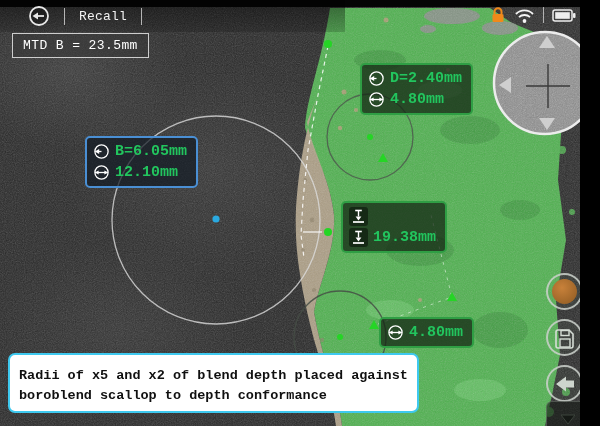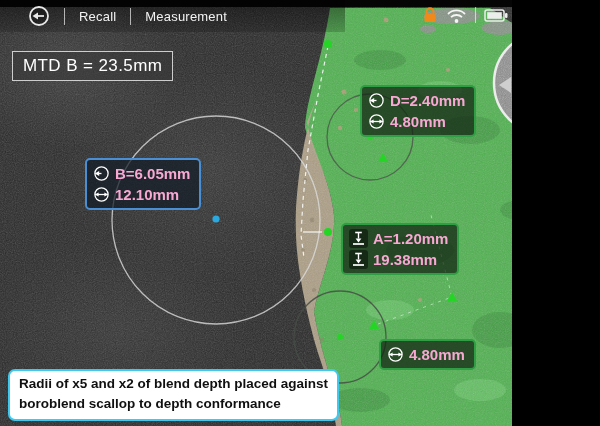--- a/index.html
+++ b/index.html
@@ -1,49 +1,49 @@
 <!DOCTYPE html>
 <html><head>
 <meta charset="utf-8">
 <style>
   html,body{margin:0;padding:0;background:#000;}
   .stage{
-    position:relative;width:512px;height:426px;overflow:hidden;
+    position:relative;width:580px;height:426px;overflow:hidden;
     background:#262626;
-    font-family:Liberation Sans, sans-serif;
+    font-family:Liberation Mono, monospace;
     -webkit-font-smoothing:antialiased;
   }
   .stage svg.bg{position:absolute;left:0;top:0;z-index:0;}
 
   
   .topbar{position:absolute;left:0;top:0;width:345px;height:32px;z-index:5;
     background:linear-gradient(to bottom, rgba(0,0,0,.45), rgba(0,0,0,.18));
     display:flex;align-items:center;gap:14px;padding-left:28px;box-sizing:border-box;}
   .topbar .sep{width:1px;height:17px;background:rgba(255,255,255,.65);}
   .topbar .menu-label{color:#f2f2f2;font-size:13px;letter-spacing:.2px;cursor:default;}
   .statusbar{position:absolute;right:4px;top:6px;z-index:5;display:flex;align-items:center;gap:8px;}
   .statusbar .sep{width:1px;height:16px;background:rgba(255,255,255,.6);}
 
   
-  .mtd{position:absolute;left:12px;top:51px;z-index:6;
+  .mtd{position:absolute;left:12px;top:33px;z-index:6;
     background:rgba(55,55,55,.55);border:1px solid rgba(255,255,255,.75);
-    color:#fff;font-size:17px;letter-spacing:.4px;padding:4px 10px;white-space:nowrap;}
+    color:#fff;font-size:13px;letter-spacing:.4px;padding:4px 10px;white-space:nowrap;}
 
   
   .mlabel{position:absolute;z-index:6;border-radius:5px;padding:3px 9px 3px 6px;
-    background:rgba(18,34,18,.72);border:2px solid #2f9e44;color:#f9a8d4;margin-top:22px;}
+    background:rgba(18,34,18,.72);border:2px solid #2f9e44;color:#22c55e;}
   .mlabel.active{border-color:#4a8fd4;background:rgba(20,28,38,.72);text-align:center;}
   .mrow{display:flex;align-items:center;gap:5px;height:21px;font-size:15px;font-weight:600;white-space:nowrap;}
   .chip{width:19px;height:19px;border-radius:3px;background:rgba(8,14,8,.55);
     display:flex;align-items:center;justify-content:center;}
 
   
   .note{position:absolute;left:8px;top:353px;z-index:7;background:#fff;
-    border:2px solid #3ec9ef;border-radius:7px;padding:3px 9px 5px 9px;
-    color:#101010;font-size:13.5px;font-weight:700;line-height:20px;white-space:nowrap;margin-top:16px;}
+    border:2px solid #3ec9ef;border-radius:7px;padding:11px 9px 5px 9px;
+    color:#101010;font-size:13.5px;font-weight:700;line-height:20px;white-space:nowrap;}
 
   
   .roundbtn{position:absolute;z-index:6;width:37px;height:37px;border-radius:50%;
     border:2px solid rgba(205,210,205,.85);box-sizing:border-box;
     display:flex;align-items:center;justify-content:center;background:rgba(120,150,120,.08);}
   .rec-dot{width:25px;height:25px;border-radius:50%;
     background:radial-gradient(circle at 40% 35%, #c8813a, #8d5a22);}
   .collapsebtn{position:absolute;left:546px;top:401px;z-index:6;width:42px;height:34px;
     border-radius:6px;background:rgba(22,26,22,.6);border:1px solid rgba(130,140,130,.45);
     display:flex;align-items:center;justify-content:center;}
@@ -179,21 +179,20 @@
     <span style="display:flex;">
       <svg width="22" height="22" viewBox="0 0 22 22">
         <circle cx="11" cy="11" r="9" fill="rgba(0,0,0,.25)" stroke="#e8e8e8" stroke-width="1.8"></circle>
         <line x1="16" y1="11" x2="9" y2="11" stroke="#e8e8e8" stroke-width="1.8"></line>
         <polygon points="4.5,11 10,7.5 10,14.5" fill="#e8e8e8"></polygon>
       </svg>
     </span>
     <span class="sep"></span>
     <span class="menu-label">Recall</span>
     <span class="sep"></span>
-    <span class="menu-label">Measurement</span>
   </div>
 
   <div class="statusbar">
     <svg width="16" height="18" viewBox="0 0 16 18">
       <path d="M4.5,8 V5.8 a3.5,3.5 0 0 1 7,0 V8" fill="none" stroke="#f0891a" stroke-width="2"></path>
       <rect x="2.5" y="8" width="11" height="8" rx="1.5" fill="#f0891a"></rect>
     </svg>
     <svg width="21" height="17" viewBox="0 0 21 17">
       <path d="M2,7 a12,12 0 0 1 17,0" fill="none" stroke="#f5f5f5" stroke-width="1.8"></path>
       <path d="M5,10.2 a8,8 0 0 1 11,0" fill="none" stroke="#f5f5f5" stroke-width="1.8"></path>
@@ -252,21 +251,20 @@
   <div class="mlabel" style="left:341px;top:201px;">
     <div class="mrow">
       <span class="chip">
         <svg width="17" height="17" viewBox="0 0 17 17">
           <line x1="5.2" y1="2.5" x2="11.8" y2="2.5" stroke="#fff" stroke-width="1.6"></line>
           <line x1="8.5" y1="2.5" x2="8.5" y2="8.5" stroke="#fff" stroke-width="1.4"></line>
           <polygon points="8.5,12.5 5.6,8.4 11.4,8.4" fill="#fff"></polygon>
           <line x1="3" y1="14" x2="14" y2="14" stroke="#fff" stroke-width="1.7"></line>
         </svg>
       </span>
-      <span>A=1.20mm</span>
     </div>
     <div class="mrow">
       <span class="chip">
         <svg width="17" height="17" viewBox="0 0 17 17">
           <line x1="5.2" y1="2.5" x2="11.8" y2="2.5" stroke="#fff" stroke-width="1.6"></line>
           <line x1="8.5" y1="2.5" x2="8.5" y2="8.5" stroke="#fff" stroke-width="1.4"></line>
           <polygon points="8.5,12.5 5.6,8.4 11.4,8.4" fill="#fff"></polygon>
           <line x1="3" y1="14" x2="14" y2="14" stroke="#fff" stroke-width="1.7"></line>
         </svg>
       </span>

